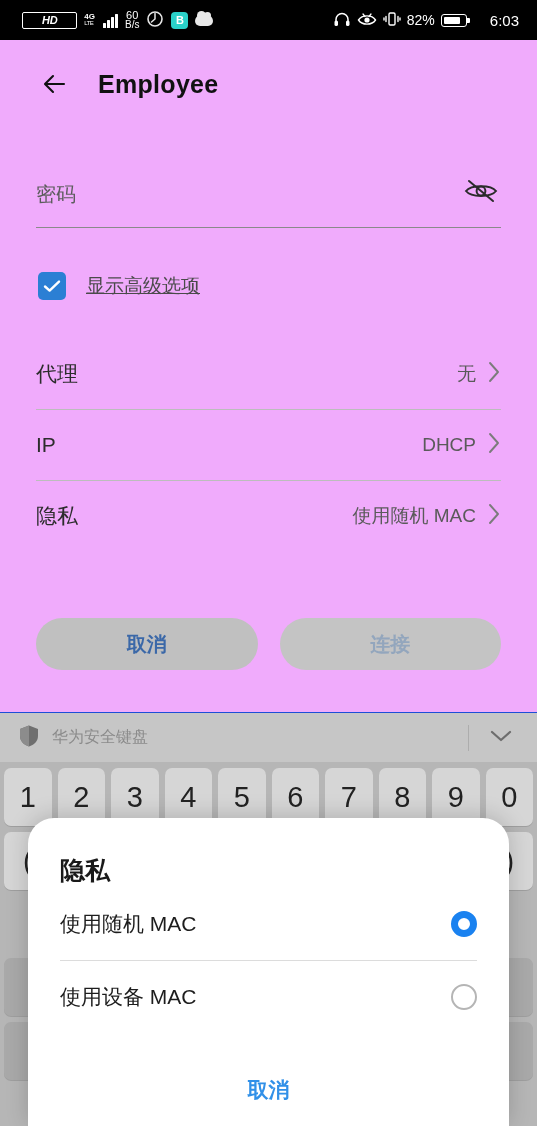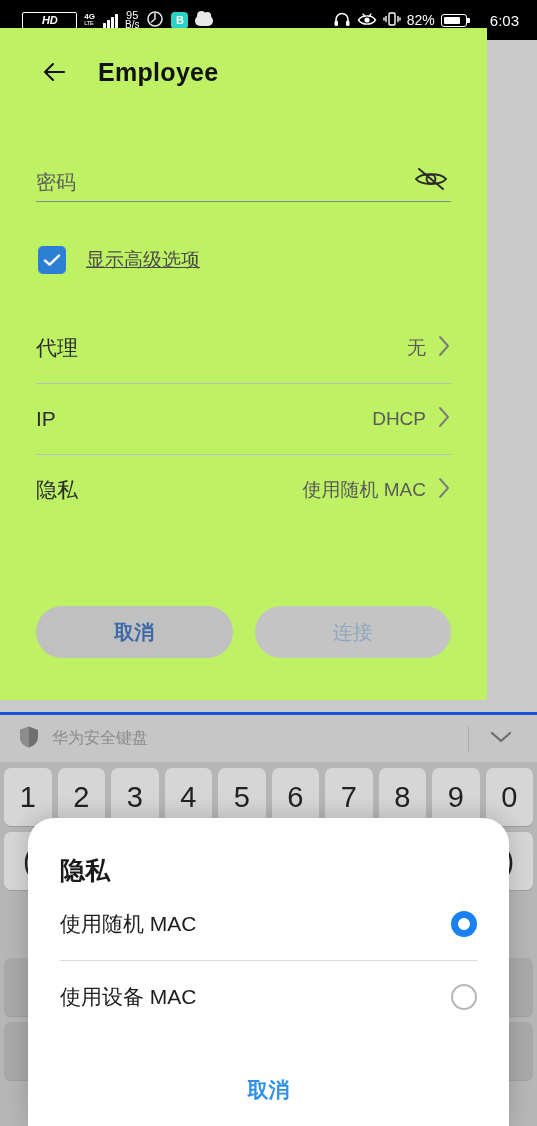--- a/index.html
+++ b/index.html
@@ -55,30 +55,30 @@
     width:26px;height:13px;border:1.5px solid #fff;border-radius:3px;position:relative;
     display:flex;align-items:center;
   }
   .batt:after{content:"";position:absolute;right:-4px;top:3.5px;width:2.5px;height:5px;background:#fff;border-radius:0 1px 1px 0;}
   .batt i{display:block;height:7px;width:16px;background:#fff;margin-left:2px;border-radius:1px;}
   .clock { font-size:15px; margin-left:17px; }
   .pct { font-size:14px; }
 
   
   #page {
-    position:absolute; top:28px; left:0; width:487px; height:672px;
-    background:#bef264;
+    position:absolute; top:40px; left:0; width:537px; height:672px;
+    background:#f0abfc;
   }
   #appbar { height:88px; display:flex; align-items:center; padding-left:38px; }
   .back-arrow { width:34px; height:34px; position:relative; }
   .back-arrow svg { display:block; }
   #title { font-size:25px; font-weight:bold; color:#111; margin-left:26px; letter-spacing:0.3px;}
 
   .pwd-wrap { margin:48px 36px 0 36px; position:relative; }
-  .pwd-row { display:flex; align-items:flex-end; border-bottom:1.5px solid #8a8a8a; padding-bottom:7px; }
+  .pwd-row { display:flex; align-items:flex-end; border-bottom:1.5px solid #8a8a8a; padding-bottom:21px; }
   .pwd-input {
     flex:1; border:none; outline:none; background:transparent;
     font-size:20px; color:#4e4e4e; font-family:inherit; padding:0;
   }
   .pwd-input::placeholder { color:#5c5c5c; opacity:1;}
   .eye { width:40px; height:30px; display:flex; align-items:center; justify-content:center;}
 
   .chk-row { display:flex; align-items:center; margin:44px 0 0 38px; }
   .chkbox {
     width:28px;height:28px;border-radius:5px;background:#2b7fd4;
@@ -99,31 +99,31 @@
   .row-value { font-size:19px; color:#5a5a5a; }
   .chev { display:block; }
 
   .btn-bar { position:absolute; left:0; right:0; top:578px; display:flex; padding:0 36px; gap:22px; }
   .btn {
     flex:1; height:52px; border-radius:26px; border:none;
     font-size:20px; font-family:inherit; font-weight:bold;
     display:flex;align-items:center;justify-content:center;
   }
   .btn-cancel { background:#c0c0c0; color:#3b68a8; }
-  .btn-connect { background:#c4c4c4; color:#93a6bd; font-weight:normal;}
+  .btn-connect { background:#c4c4c4; color:#93a6bd; font-weight:bold;}
 
   
   #keyboard {
     position:absolute; top:712px; left:0; width:537px; height:414px;
     background:#b6b6b6;
   }
   #kb-head {
     height:50px; background:#c6c6c6; display:flex; align-items:center;
     padding:0 14px; position:relative;
-    border-top:3px solid #1d4ed8;
+    border-top:1px solid #1d4ed8;
   }
   .kb-shield { margin-left:4px; }
   .kb-head-text { font-size:16px; color:#8b8b8b; margin-left:12px; }
   .kb-sep { position:absolute; right:68px; width:1px; height:26px; background:#adadad; }
   .kb-chevron { position:absolute; right:22px; }
 
   .kb-row { display:flex; justify-content:center; gap:6px; padding:6px 4px 0 4px; }
   .key {
     flex:1; height:58px; background:#d6d6d6; border-radius:7px;
     display:flex;align-items:center;justify-content:center;
@@ -168,21 +168,21 @@
         <b>4G</b>
         <s>LTE</s>
       </span>
       <span class="sig">
           <i></i>
           <i></i>
           <i></i>
           <i></i>
         </span>
       <span class="netspeed">
-        <b>95</b>
+        <b>60</b>
         <s>B/s</s>
       </span>
       <span class="ico">
         <svg width="18" height="18" viewBox="0 0 18 18">
             <circle cx="9" cy="9" r="7" fill="none" stroke="#e6e6e6" stroke-width="1.6"></circle>
             <path d="M9 9 L9 3.5 M9 9 L5.5 12" stroke="#e6e6e6" stroke-width="1.5" fill="none" stroke-linecap="round"></path>
           </svg>
       </span>
       <span class="app-chip">B</span>
       <span class="cloud"></span>

